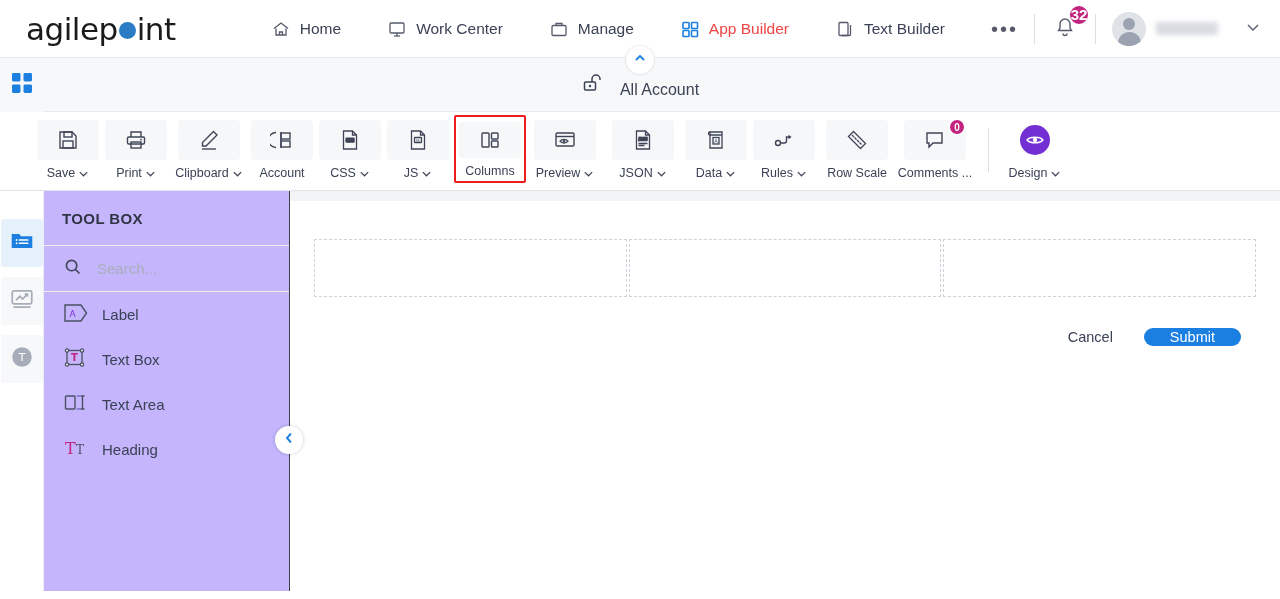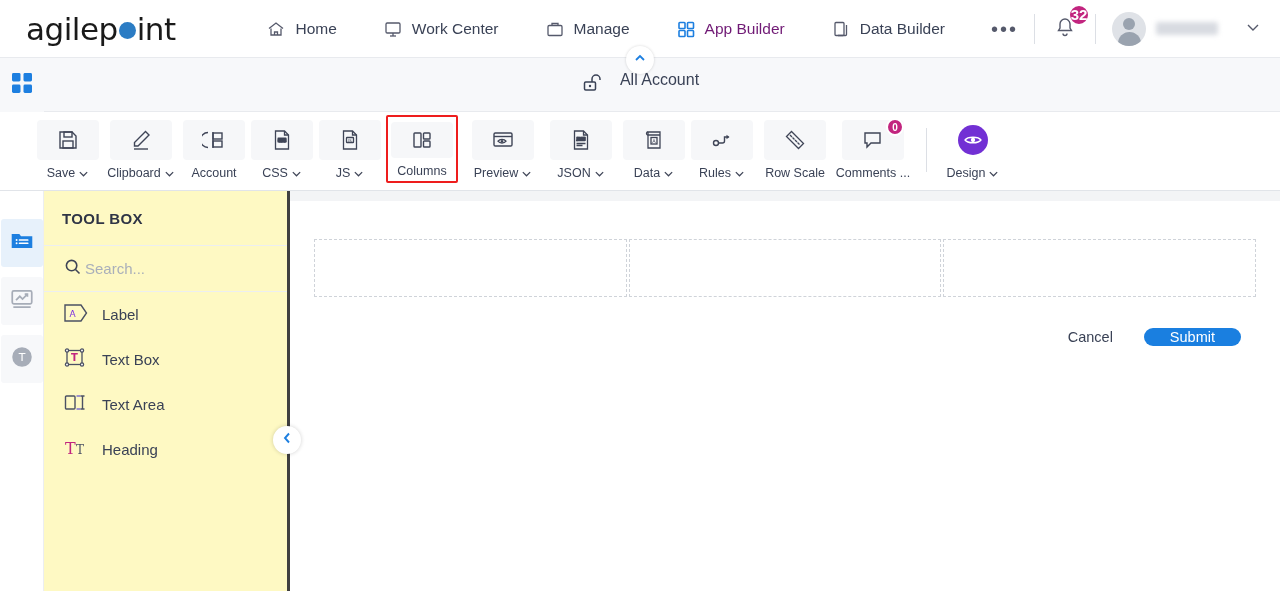--- a/index.html
+++ b/index.html
@@ -53,21 +53,21 @@
   }
   .navitem {
     display: flex;
     align-items: center;
     gap: 9px;
     font-size: 15.5px;
     color: #3a4256;
     cursor: pointer;
     white-space: nowrap;
   }
-  .navitem.active { color: #701a75; }
+  .navitem.active { color: #ef4444; }
   .navitem svg { display: block; }
   .dots {
     letter-spacing: 2px;
     font-size: 20px;
     color: #55596b;
     line-height: 10px;
     cursor: pointer;
   }
   .header-right {
     display: flex;
@@ -142,21 +142,21 @@
   .grid-icon-box {
     position: absolute;
     left: 0; top: 0;
     width: 44px; height: 54px;
     display: flex; align-items: center; justify-content: center;
     background: #f7f8fa;
     cursor: pointer;
   }
   .acct-center {
     display: flex;
-    align-items: flex-start;
+    align-items: flex-end;
     gap: 15px;
     font-size: 16px;
     color: #3a4256;
   }
   .collapse-chip {
     position: absolute;
     top: -12px; left: 50%;
     transform: translateX(-50%);
     width: 28px; height: 28px;
     border-radius: 50%;
@@ -199,21 +199,21 @@
     align-items: center;
     gap: 3px;
     white-space: nowrap;
   }
   .tb.highlight {
     border: 2px solid #ee1d1d;
     border-radius: 2px;
     width: 72px;
     padding-top: 5px;
     padding-bottom: 3px;
-    margin: -3px 6px 0 2px;
+    margin: -3px 0 0 2px;
     height: 68px;
   }
   .tb.wide { width: 78px; }
   .tb-div {
     width: 1px;
     height: 44px;
     background: #dcdfe5;
     margin: 10px 12px 0 14px;
   }
   .cbadge {
@@ -255,37 +255,38 @@
     display: flex; align-items: center; justify-content: center;
     border-radius: 3px;
     cursor: pointer;
     background: #ffffff;
   }
   .rail-btn.active { background: #e7f1fb; }
   .rail-btn.soft { background: #f7f8fa; }
 
   .toolbox {
     width: 246px;
-    background: #fef9c3;
-    border-right: 3px solid #404040;
+    background: #c4b5fd;
+    border-right: 1px solid #404040;
     position: relative;
   }
   .tbx-head {
     height: 55px;
     display: flex; align-items: center;
     padding-left: 18px;
     font-size: 15px;
     font-weight: bold;
     letter-spacing: 0.4px;
     color: #2f3545;
     border-bottom: 1px solid #eceef1;
   }
   .tbx-search {
     height: 46px;
     display: flex; align-items: center;
+    gap: 12px;
     padding-left: 19px;
     border-bottom: 1px solid #eceef1;
   }
   .tbx-search input {
     border: none;
     outline: none;
     font-size: 15px;
     color: #3a4256;
     font-family: "Liberation Sans", sans-serif;
     width: 160px;
@@ -423,21 +424,21 @@
       <span>App Builder</span>
     </div>
 
     <div class="navitem">
       <span>
         <svg width="20" height="20" viewBox="0 0 20 20" fill="none" stroke="#55596b" stroke-width="1.3">
           <rect x="4" y="3.5" width="9" height="13" rx="1"></rect>
             <path d="M15.5 6v9.5a1 1 0 0 1-1 1H7"></path>
         </svg>
       </span>
-      <span>Data Builder</span>
+      <span>Text Builder</span>
     </div>
 
     <div class="dots">•••</div>
   </div>
 
   <div class="header-right">
     <div class="vdiv"></div>
     <div class="bell-wrap">
       <svg width="24" height="24" viewBox="0 0 24 24" fill="none" stroke="#55596b" stroke-width="1.4">
         <path d="M12 4a5 5 0 0 0-5 5v4l-1.5 2.5h13L17 13V9a5 5 0 0 0-5-5z"></path>
@@ -499,20 +500,36 @@
       </svg>
     </div>
     <div class="tb-lbl">
       <span>Save</span>
       <svg width="11" height="11" viewBox="0 0 12 12" fill="none" stroke="#3f4557" stroke-width="1.3">
           <path d="M2 4.5l4 4 4-4"></path>
         </svg>
     </div>
   </div>
 
+  <div class="tb">
+    <div class="tb-ico">
+      <svg width="24" height="24" viewBox="0 0 24 24" fill="none" stroke="#3f4557" stroke-width="1.4">
+        <path d="M7 9V4h10v5"></path>
+          <rect x="3.5" y="9" width="17" height="7" rx="1.3"></rect>
+          <rect x="7" y="14" width="10" height="6"></rect>
+        <circle cx="17" cy="11.6" r="0.9" fill="#3f4557" stroke="none"></circle>
+      </svg>
+    </div>
+    <div class="tb-lbl">
+      <span>Print</span>
+      <svg width="11" height="11" viewBox="0 0 12 12" fill="none" stroke="#3f4557" stroke-width="1.3">
+          <path d="M2 4.5l4 4 4-4"></path>
+        </svg>
+    </div>
+  </div>
 
   <div class="tb wide">
     <div class="tb-ico">
       <svg width="24" height="24" viewBox="0 0 24 24" fill="none" stroke="#3f4557" stroke-width="1.4">
         <path d="M16.5 3.5l3.5 3.5L9 18H5.5v-3.5z"></path>
           <path d="M5 21h14"></path>
       </svg>
     </div>
     <div class="tb-lbl">
       <span>Clipboard</span>

